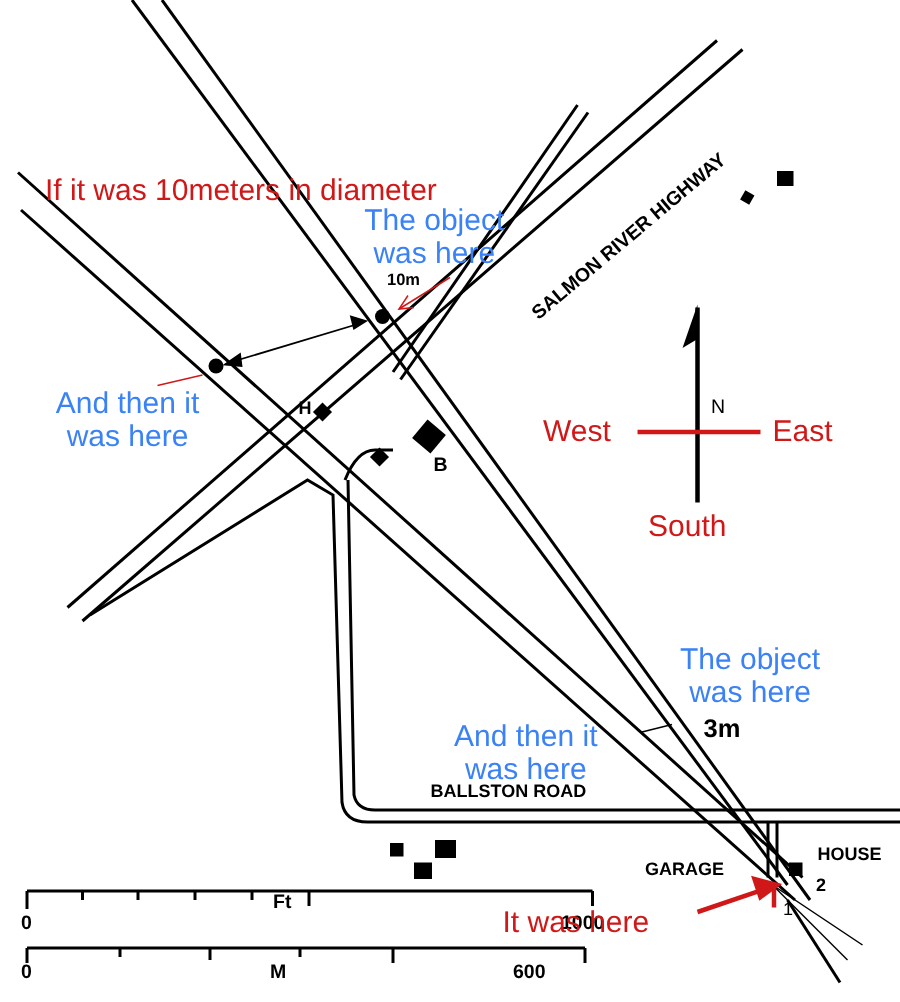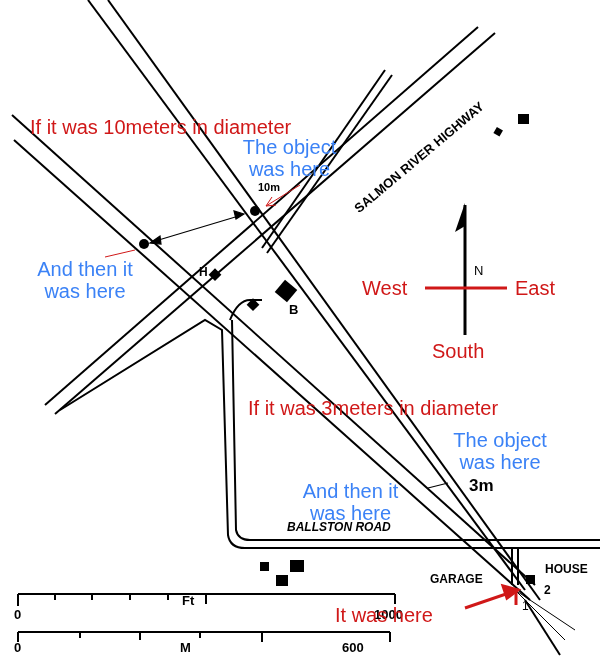--- a/index.html
+++ b/index.html
@@ -93,21 +93,21 @@
       <line x1="18" y1="632" x2="18" y2="642"></line>
       <line x1="80" y1="632" x2="80" y2="638"></line>
       <line x1="140" y1="632" x2="140" y2="640"></line>
       <line x1="200" y1="632" x2="200" y2="638"></line>
       <line x1="262" y1="632" x2="262" y2="642"></line>
       <line x1="390" y1="632" x2="390" y2="642"></line>
     </g>
   </svg>
 
   <div class="lbl blk" style="left:352px;top:205px;font-size:13px;transform:rotate(-40deg);transform-origin:left top;">SALMON RIVER HIGHWAY</div>
-  <div class="lbl blk" style="left:287px;top:521px;font-style:italic;">BALLSTON ROAD</div>
+  <div class="lbl blk" style="left:287px;top:521px;">BALLSTON ROAD</div>
   <div class="lbl blk" style="left:545px;top:563px;">HOUSE</div>
   <div class="lbl blk" style="left:430px;top:573px;">GARAGE</div>
   <div class="lbl blk" style="left:199px;top:266px;">H</div>
   <div class="lbl blk" style="left:289px;top:303px;font-size:13px;">B</div>
   <div class="lbl blk" style="left:258px;top:182px;font-size:11px;text-align:right;">10m</div>
   <div class="lbl blk" style="left:469px;top:477px;font-size:17px;">3m</div>
   <div class="lbl blk" style="left:522px;top:600px;font-weight:normal;">1</div>
   <div class="lbl blk" style="left:544px;top:584px;">2</div>
 
   <div class="lbl sm" style="left:474px;top:264px;">N</div>
@@ -124,21 +124,20 @@
 
   <div class="lbl red" style="left:30px;top:95px;margin-top:22px;">If it was 10meters in diameter</div>
   <div class="lbl redc" style="left:232px;top:137px;width:115px;">
     <div>The object</div>
       <div style="margin-top:2px;">was here</div>
   </div>
   <div class="lbl redc" style="left:24px;top:259px;width:122px;">
     <div>And then it</div>
       <div style="margin-top:2px;">was here</div>
   </div>
-  <div class="lbl red" style="left:248px;top:398px;">If it was 3meters in diameter</div>
   <div class="lbl redc" style="left:440px;top:430px;width:120px;">
     <div>The object</div>
       <div style="margin-top:2px;">was here</div>
   </div>
   <div class="lbl redc" style="left:288px;top:481px;width:125px;">
     <div>And then it</div>
       <div style="margin-top:2px;">was here</div>
   </div>
   <div class="lbl red" style="left:335px;top:605px;">It was here</div>
 </div>

